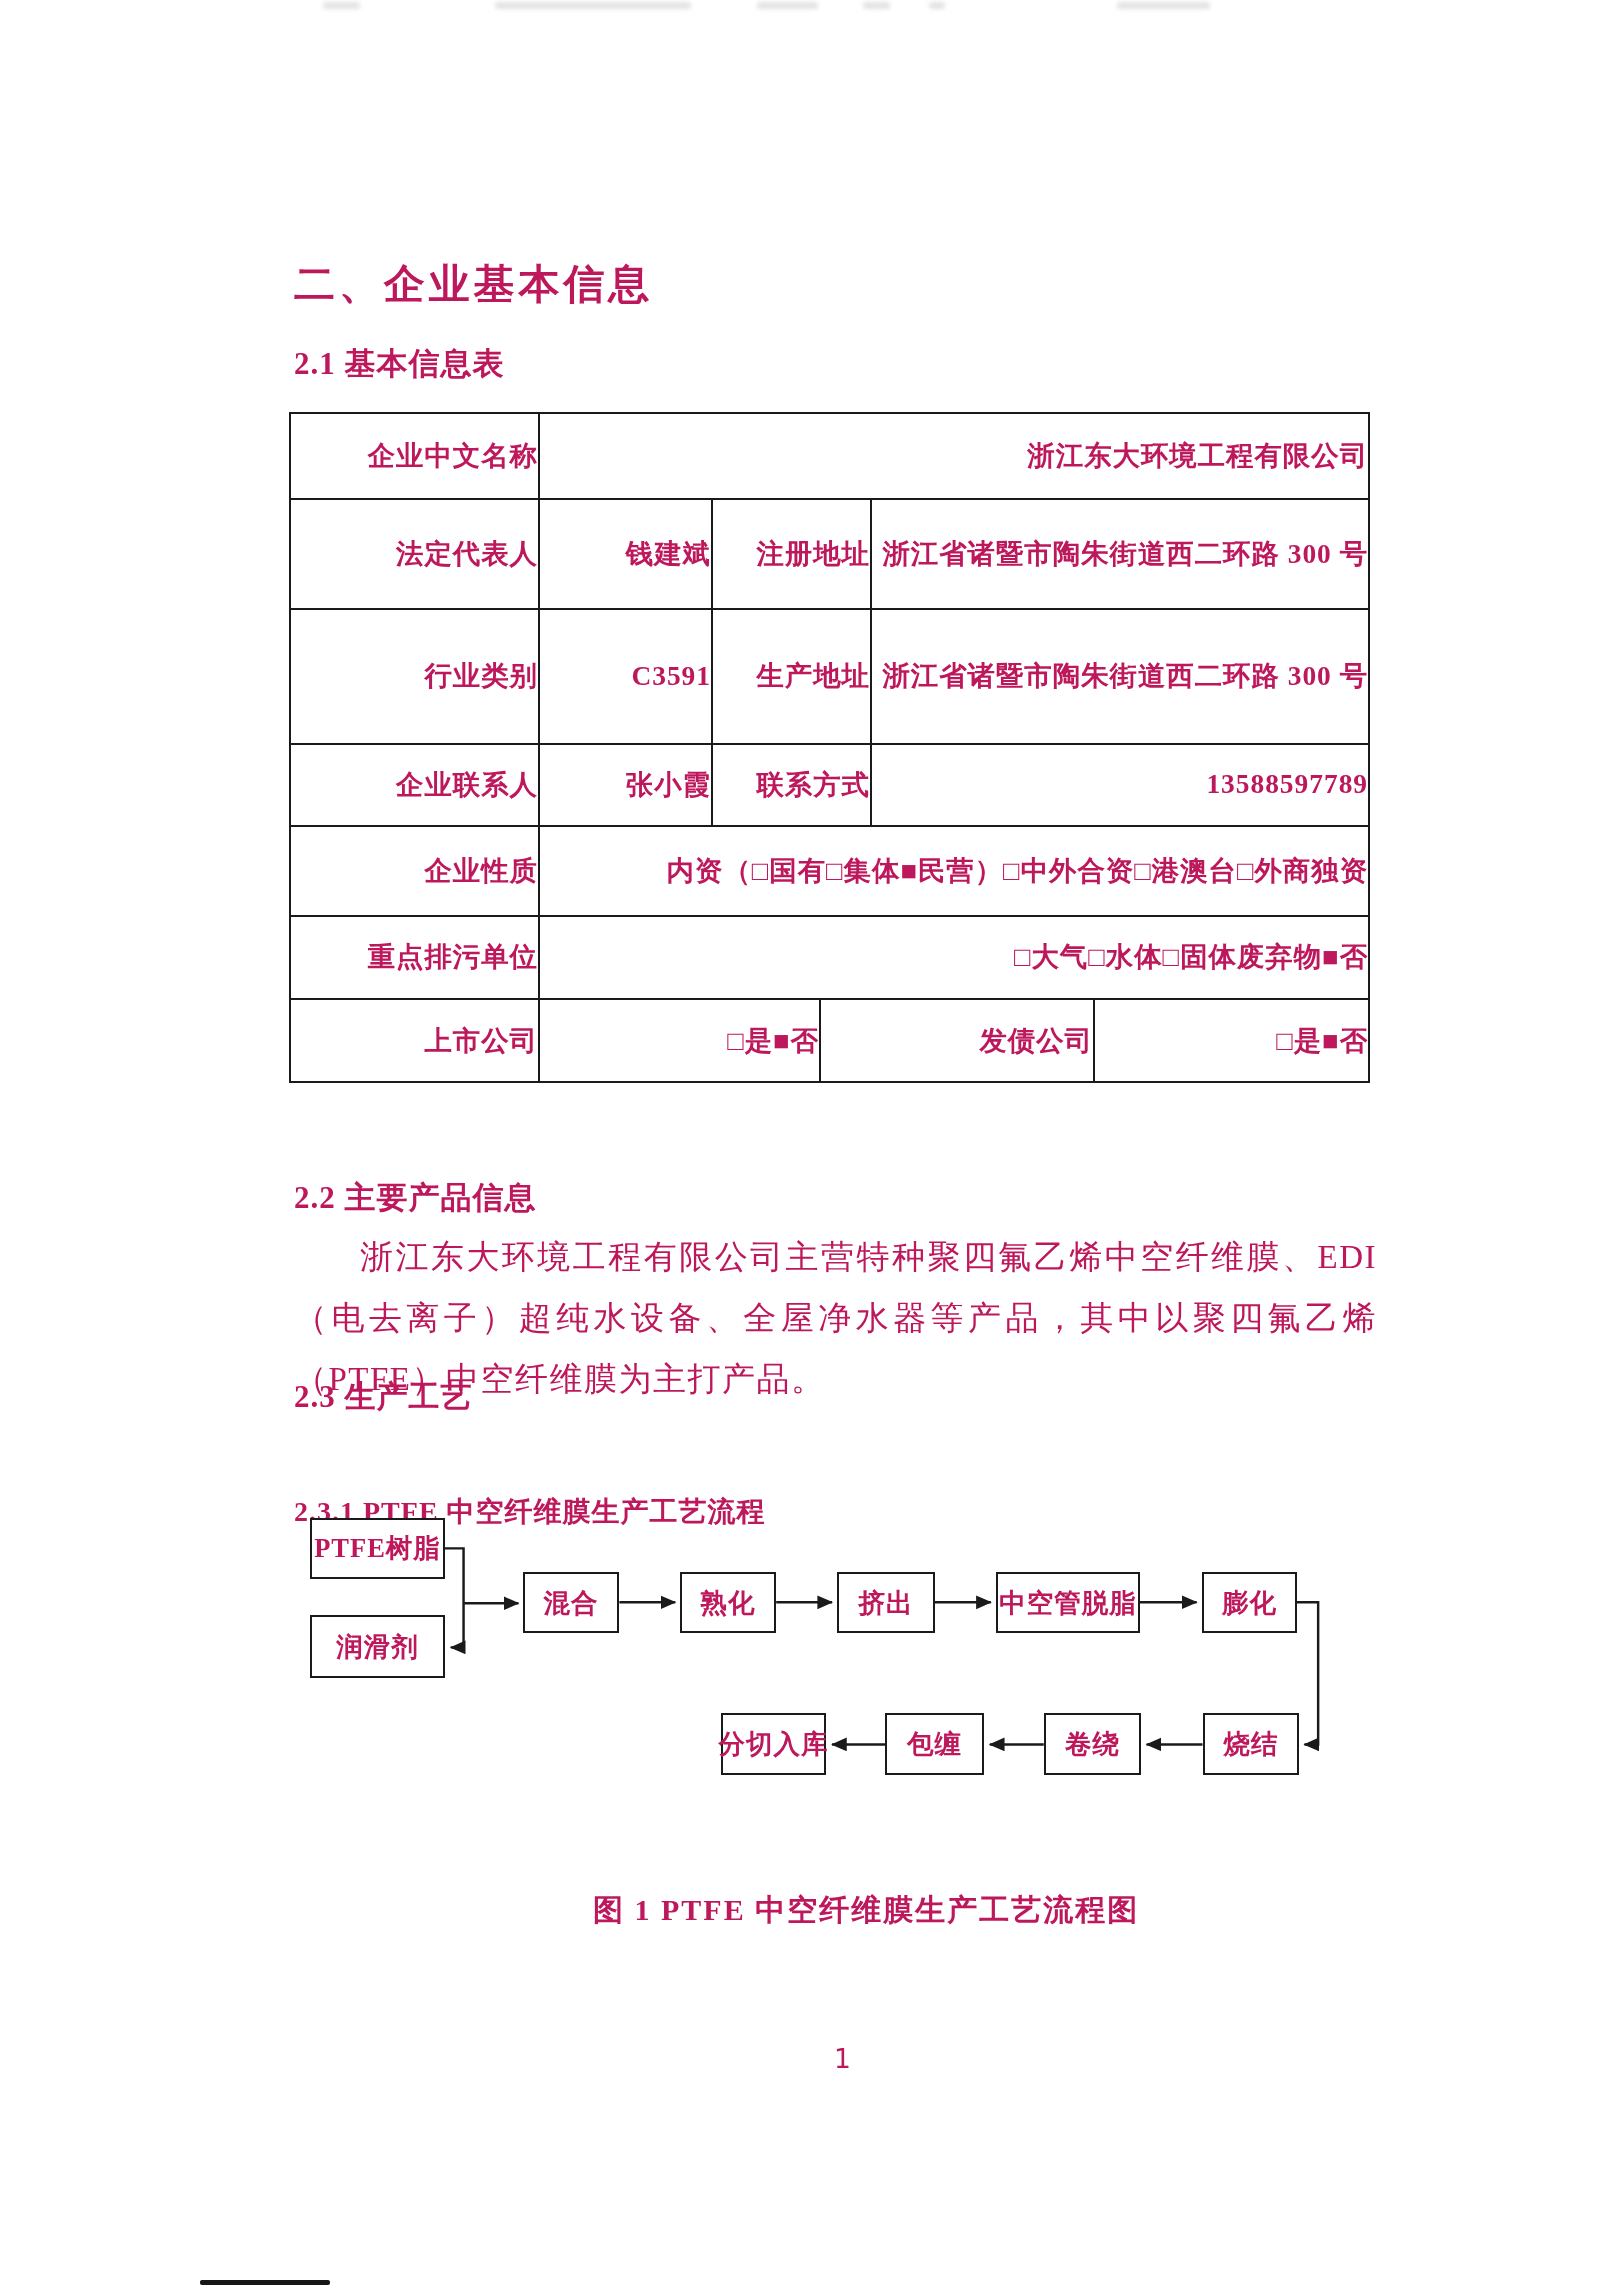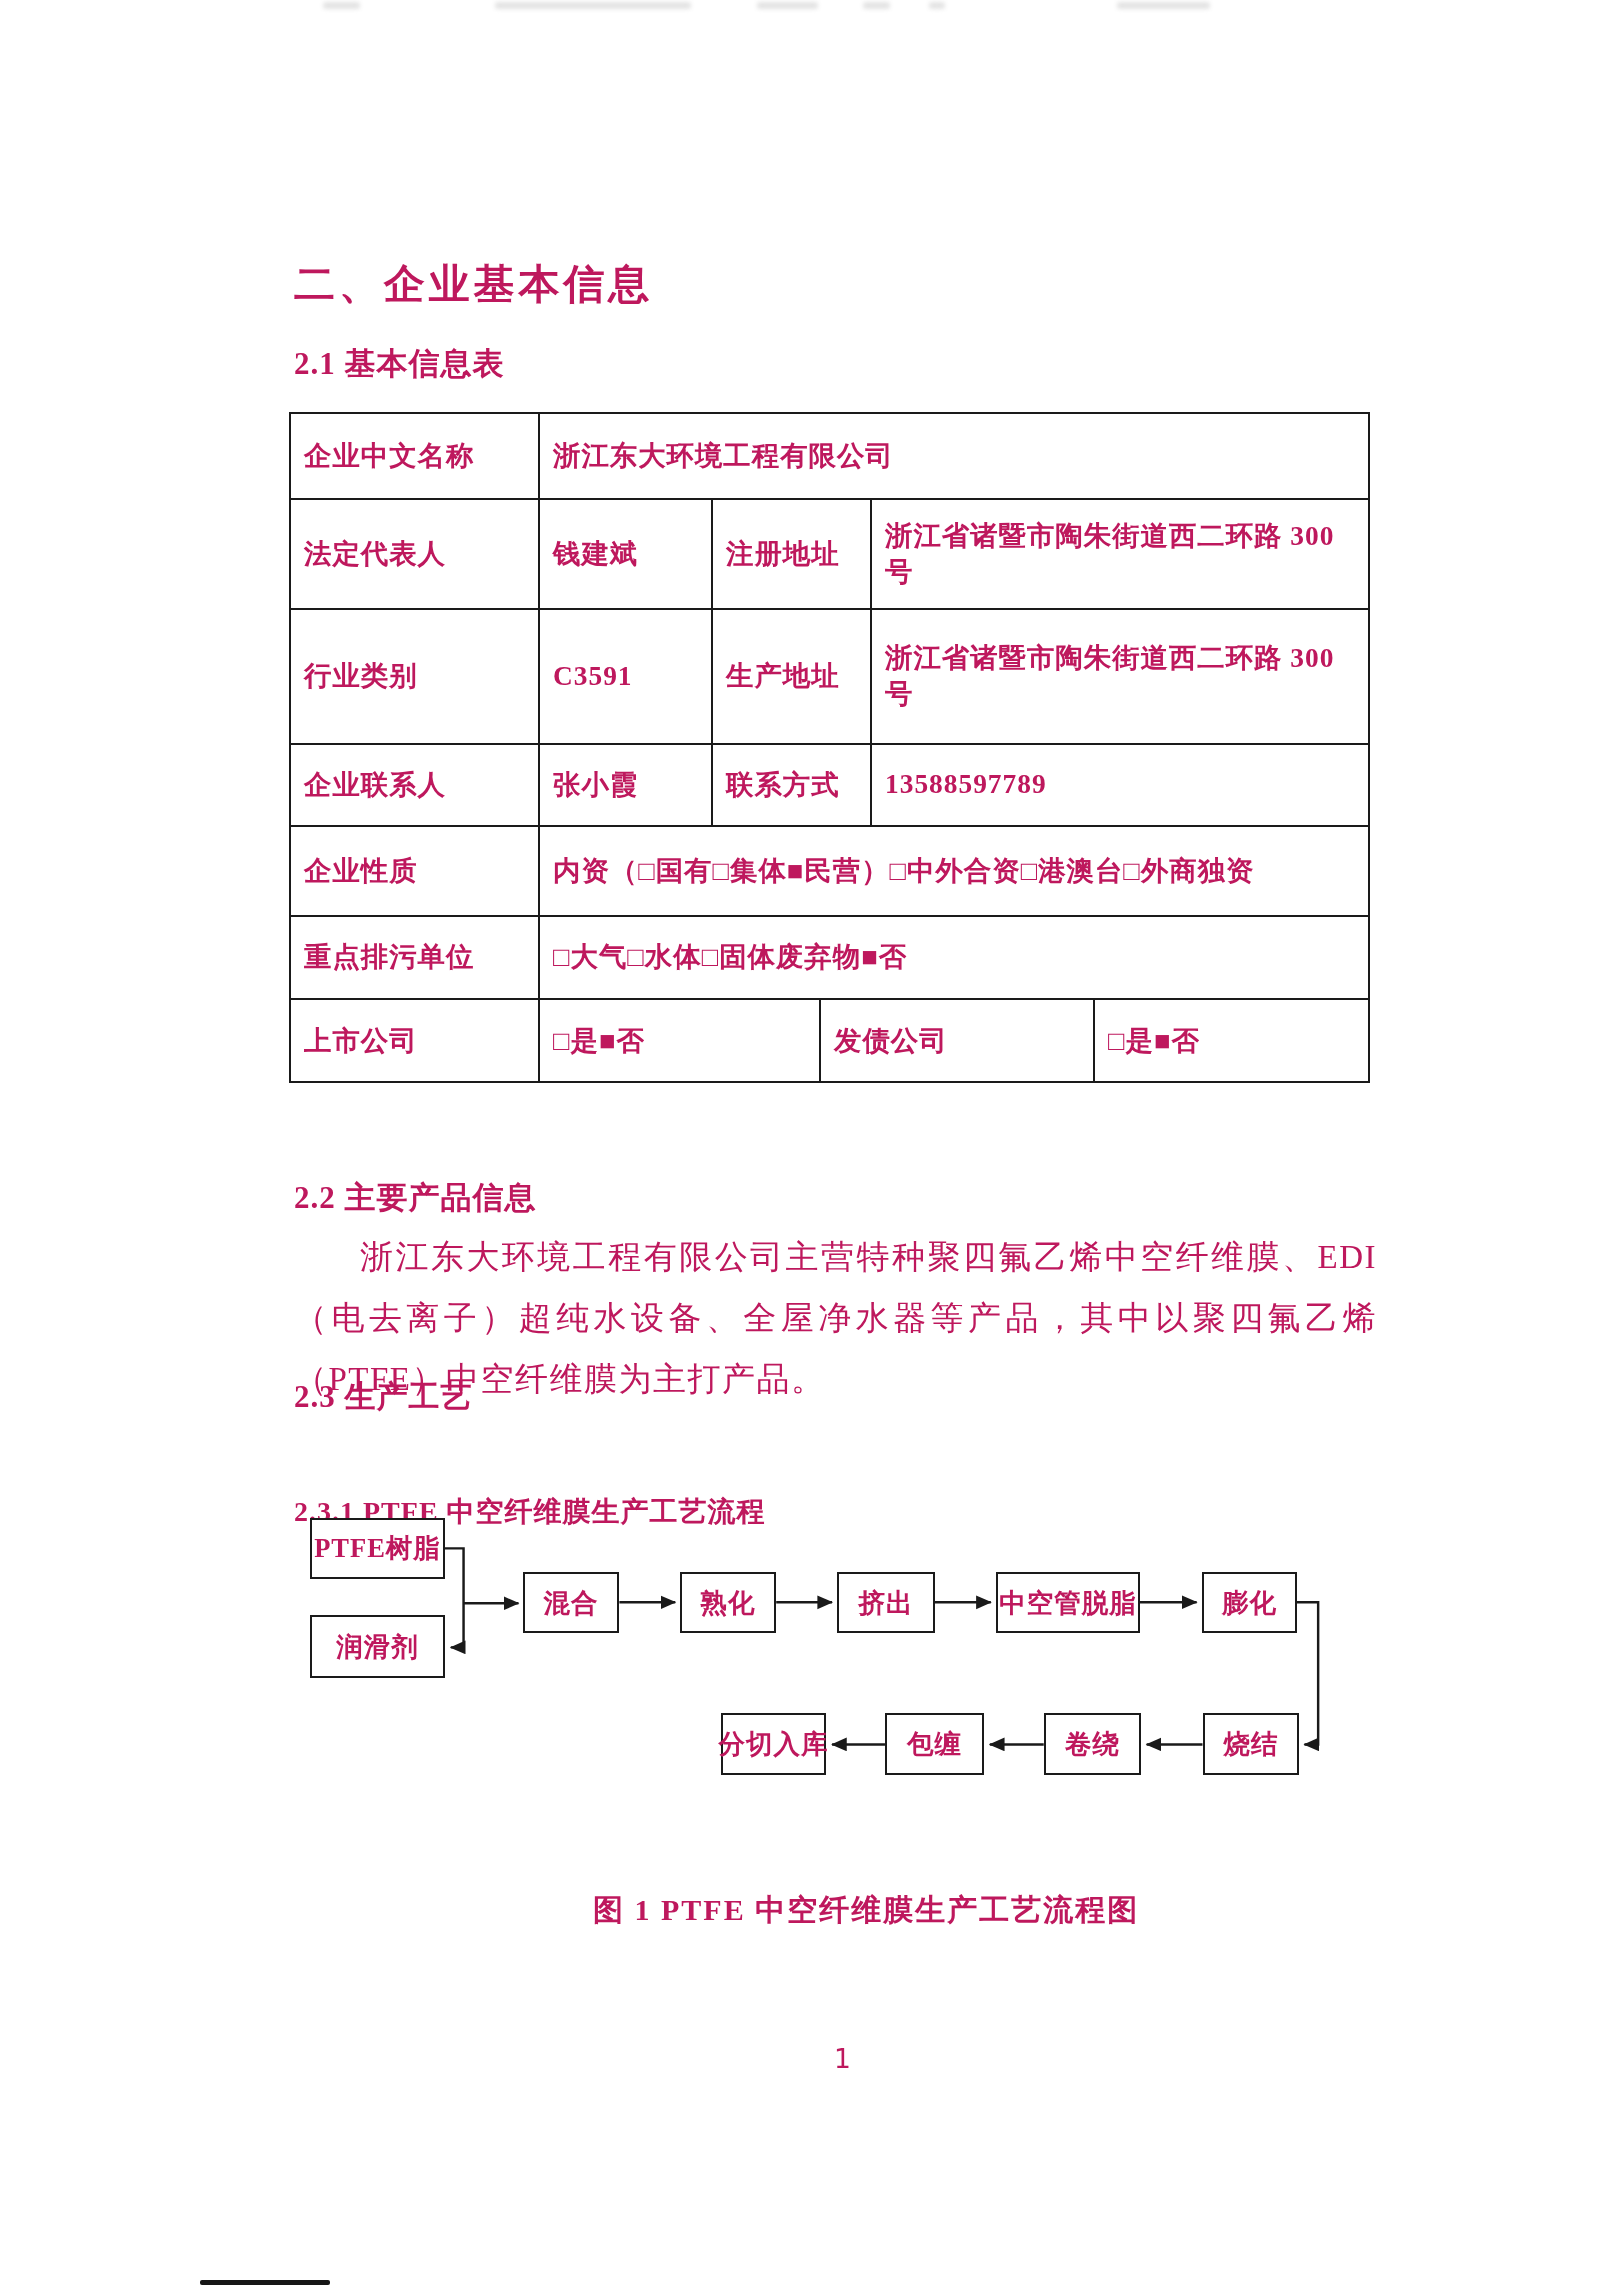--- a/index.html
+++ b/index.html
@@ -32,22 +32,22 @@
   }
 
   table.info{
     position:absolute;left:289px;top:412px;
     width:1080px;height:671px;
     border-collapse:collapse;table-layout:fixed;
     font-size:27.4px;font-weight:bold;
   }
   table.info td{
     border:2px solid #1a1a1a;
-    text-align:left;vertical-align:middle;
-    padding:0 13px;letter-spacing:1px;
+    text-align:right;vertical-align:middle;
+    padding:0 0;letter-spacing:1px;
     overflow:hidden;
   }
   table.info{border:2.9px solid #1a1a1a;}
 
   .para{
     position:absolute;left:294px;top:1227px;width:1083px;
     font-size:33px;line-height:61px;text-align:justify;
     text-indent:2em;letter-spacing:1.5px;
   }
 

